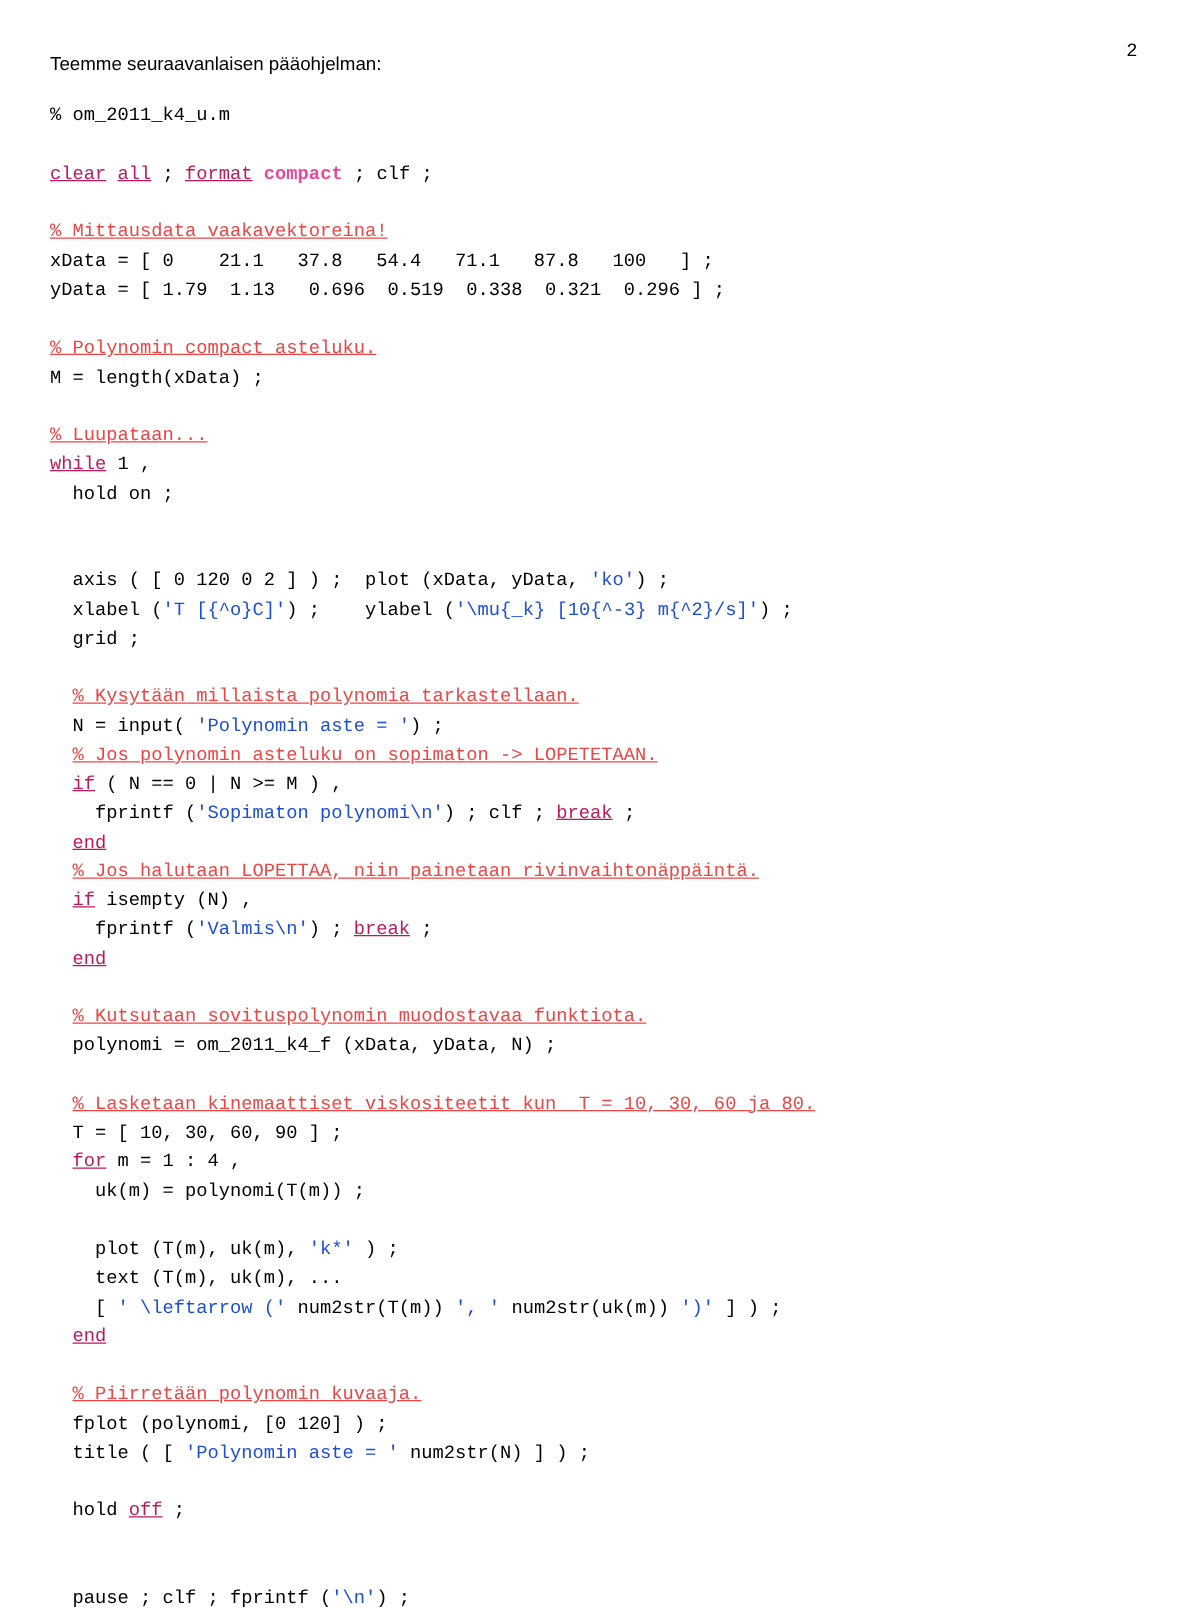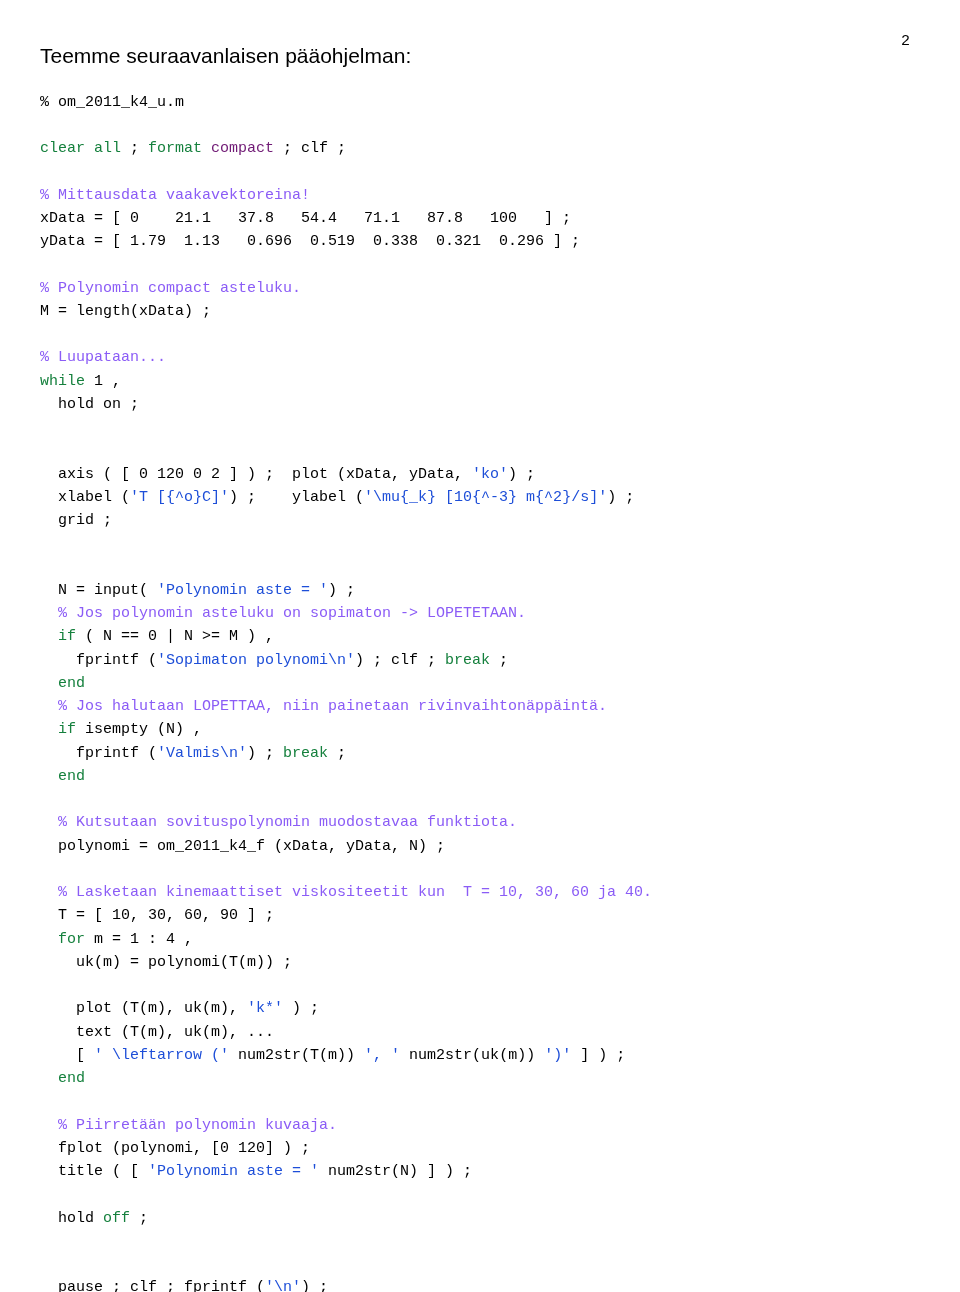--- a/index.html
+++ b/index.html
@@ -17,28 +17,28 @@
     .page-number {
       position: absolute;
       top: 30px;
       right: 50px;
       font-family: 'Courier New', Courier, monospace;
       font-size: 15px;
       color: #000;
     }
     .intro-text {
       font-family: Arial, Helvetica, sans-serif;
-      font-size: 21px;
+      font-size: 15px;
       margin-bottom: 18px;
       color: #000;
     } 
-    .blue { color: #15803d; } 
-    .orange { color: #701a75; } 
+    .blue { color: #be185d; text-decoration: underline; } 
+    .orange { color: #ec4899; font-weight: bold; } 
     .str { color: #1d4ed8; } 
-    .comment { color: #8b5cf6; }
+    .comment { color: #ef4444; text-decoration: underline; }
     .normal { color: #000000; }
     pre {
       font-family: 'Courier New', Courier, monospace;
       font-size: 15px;
       line-height: 1.55;
       white-space: pre-wrap;
     }
   </style>
 </head>
 <body>
@@ -60,35 +60,35 @@
 
 </span><span class="comment">% Luupataan...</span><span class="normal">
 </span><span class="blue">while</span><span class="normal"> 1 ,
   hold on ;
 
   </span><span class="normal">
   axis ( [ 0 120 0 2 ] ) ;  plot (xData, yData, </span><span class="str">'ko'</span><span class="normal">) ;
   xlabel (</span><span class="str">'T [{^o}C]'</span><span class="normal">) ;    ylabel (</span><span class="str">'\mu{_k} [10{^-3} m{^2}/s]'</span><span class="normal">) ;
   grid ;
 
-  </span><span class="normal">
+  </span><span class="comment">% Kysytään millaista polynomia tarkastellaan.</span><span class="normal">
   N = input( </span><span class="str">'Polynomin aste = '</span><span class="normal">) ;
   </span><span class="comment">% Jos polynomin asteluku on sopimaton -&gt; LOPETETAAN.</span><span class="normal">
   </span><span class="blue">if</span><span class="normal"> ( N == 0 | N &gt;= M ) ,
     fprintf (</span><span class="str">'Sopimaton polynomi\n'</span><span class="normal">) ; clf ; </span><span class="blue">break</span><span class="normal"> ;
   </span><span class="blue">end</span><span class="normal">
   </span><span class="comment">% Jos halutaan LOPETTAA, niin painetaan rivinvaihtonäppäintä.</span><span class="normal">
   </span><span class="blue">if</span><span class="normal"> isempty (N) ,
     fprintf (</span><span class="str">'Valmis\n'</span><span class="normal">) ; </span><span class="blue">break</span><span class="normal"> ;
   </span><span class="blue">end</span><span class="normal">
 
   </span><span class="comment">% Kutsutaan sovituspolynomin muodostavaa funktiota.</span><span class="normal">
   polynomi = om_2011_k4_f (xData, yData, N) ;
 
-  </span><span class="comment">% Lasketaan kinemaattiset viskositeetit kun  T = 10, 30, 60 ja 40.</span><span class="normal">
+  </span><span class="comment">% Lasketaan kinemaattiset viskositeetit kun  T = 10, 30, 60 ja 80.</span><span class="normal">
   T = [ 10, 30, 60, 90 ] ;
   </span><span class="blue">for</span><span class="normal"> m = 1 : 4 ,
     uk(m) = polynomi(T(m)) ;
     </span><span class="normal">
     plot (T(m), uk(m), </span><span class="str">'k*'</span><span class="normal"> ) ;
     text (T(m), uk(m), ...
     [ </span><span class="str">' \leftarrow ('</span><span class="normal"> num2str(T(m)) </span><span class="str">', '</span><span class="normal"> num2str(uk(m)) </span><span class="str">')'</span><span class="normal"> ] ) ;
   </span><span class="blue">end</span><span class="normal">
 
   </span><span class="comment">% Piirretään polynomin kuvaaja.</span><span class="normal">

